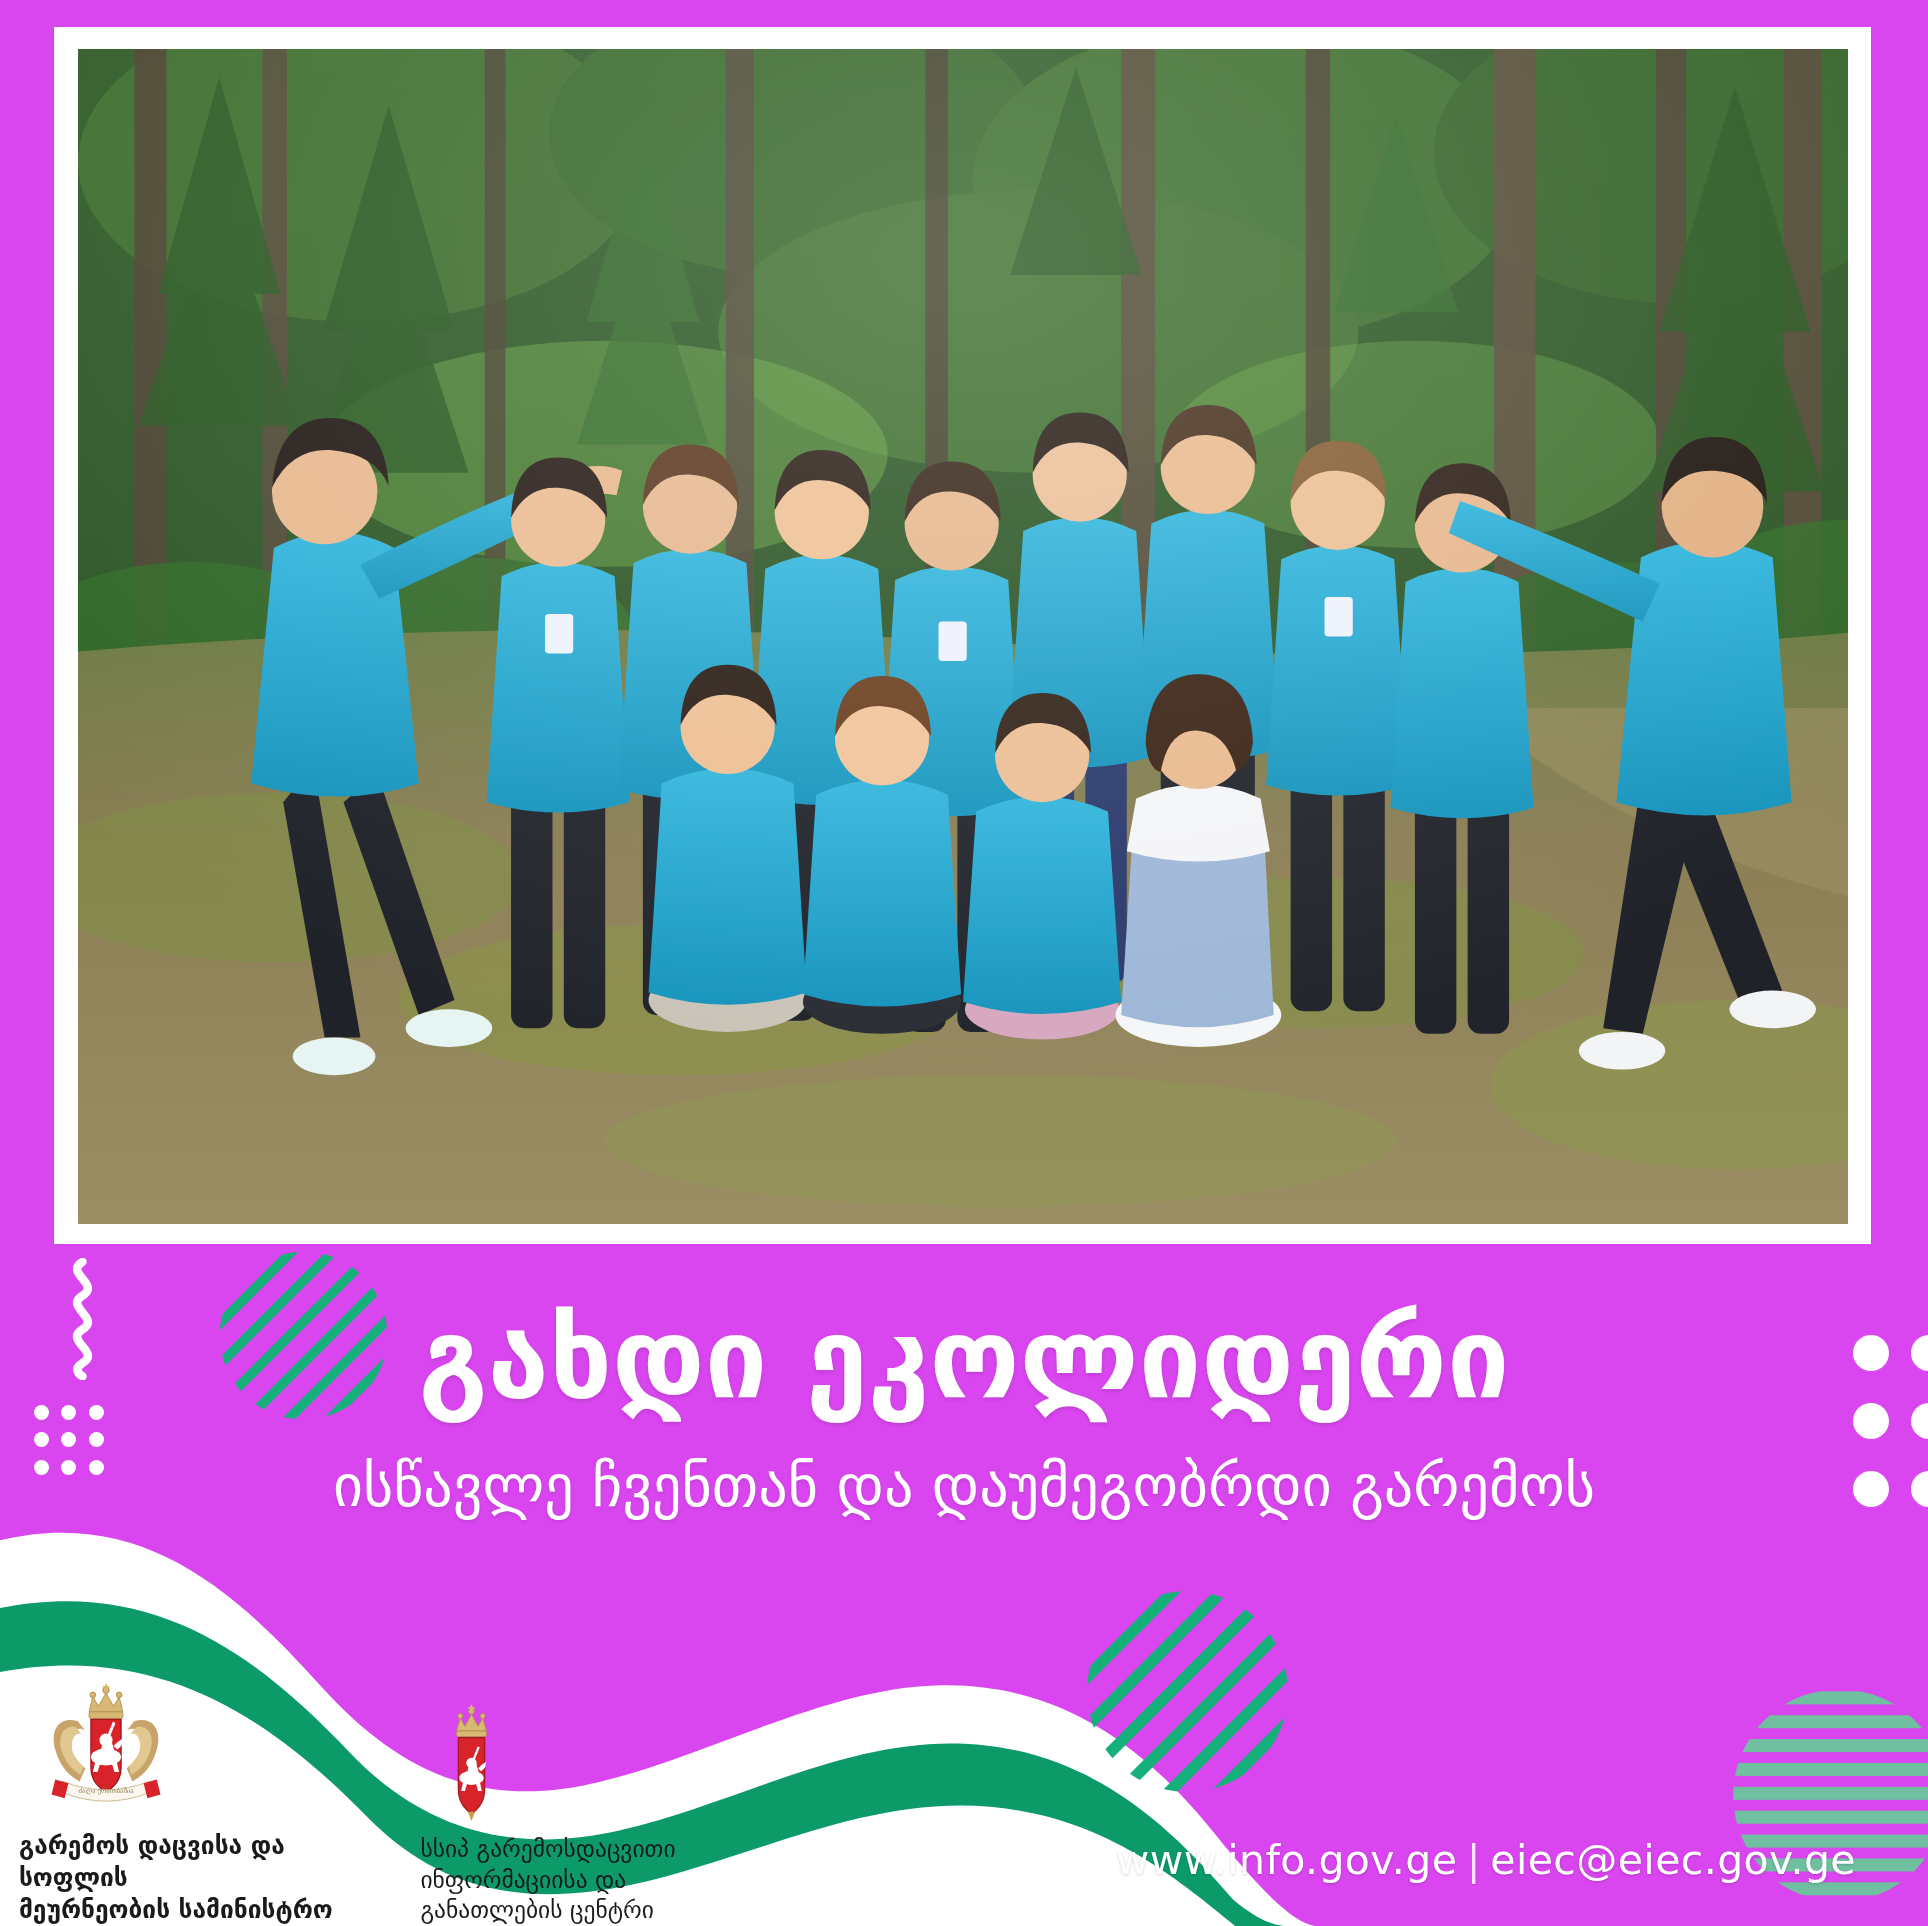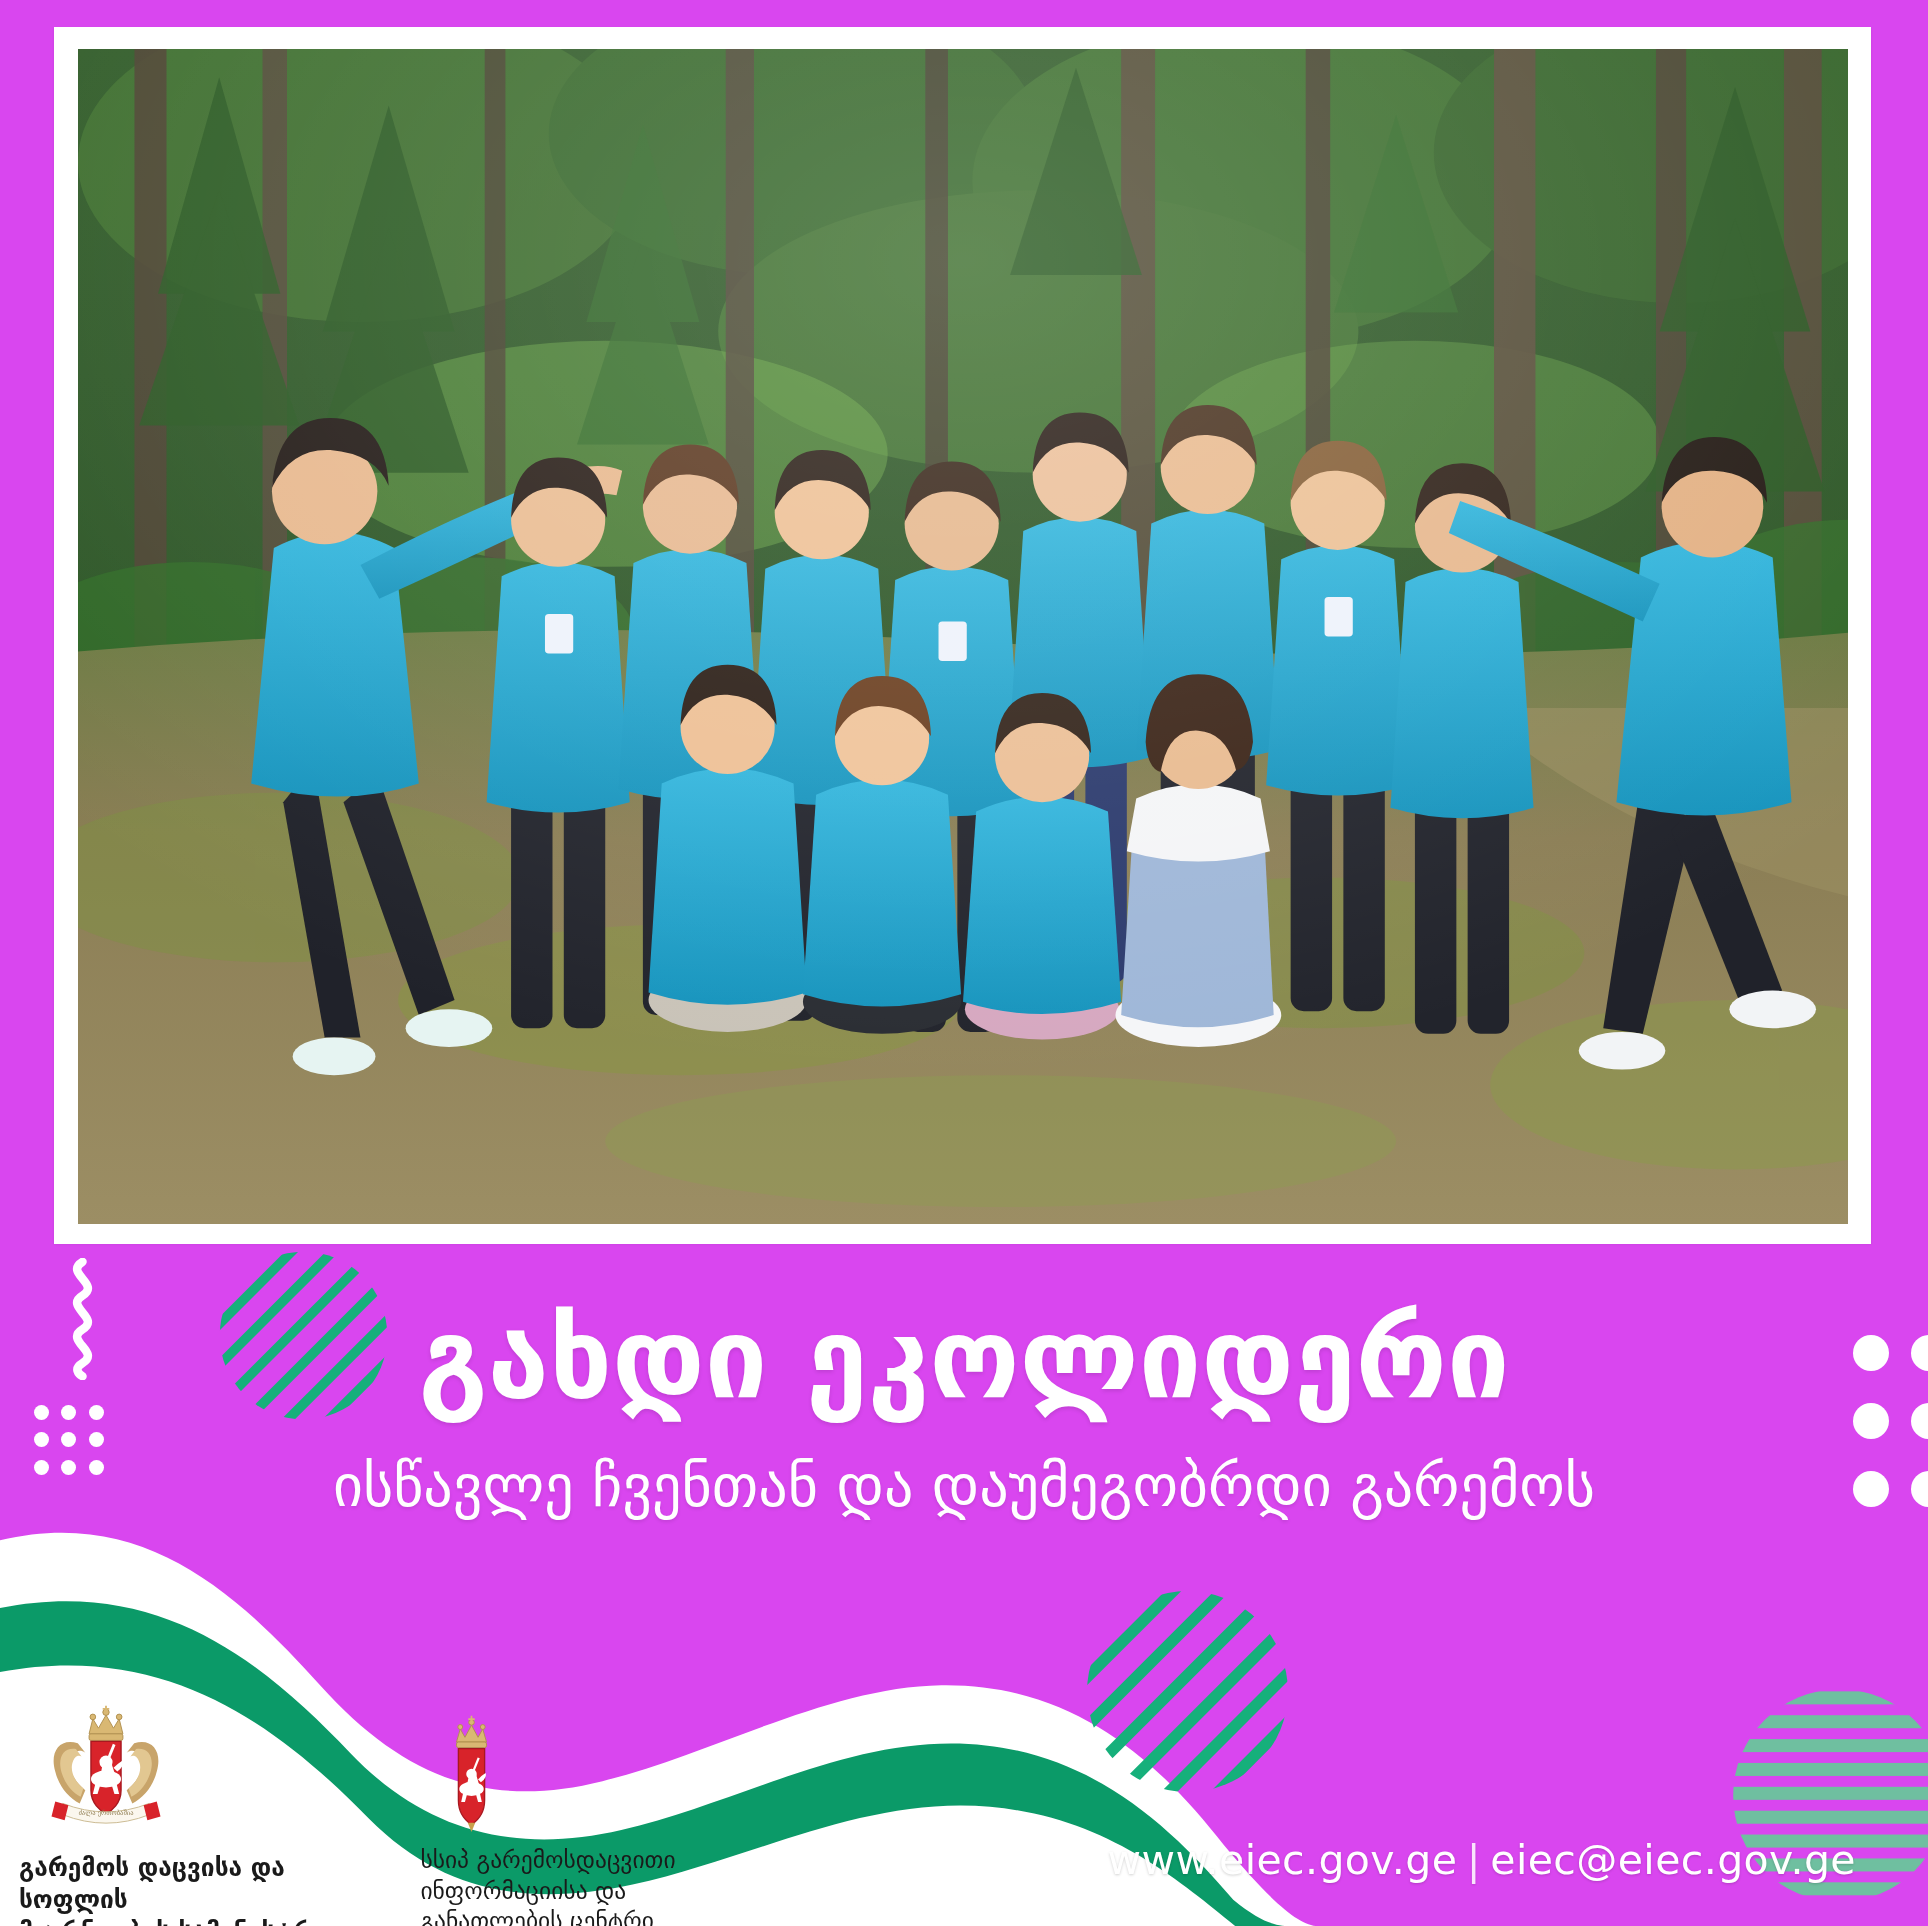--- a/index.html
+++ b/index.html
@@ -79,21 +79,21 @@
   #subtitle {
     margin-top:34px;
     font-family:"DejaVu Sans", sans-serif;
     font-size:58px; font-weight:400; line-height:1.15;
     text-shadow:0 1.9px 3.8px rgba(0,0,0,.10);
   }
 
   
   #footer-logos {
     position:absolute; left:0; top:1721px; width:1036px; height:205px;
-    display:flex; align-items:center;
+    display:flex; align-items:flex-end;
   }
   .logo-unit { display:flex; flex-direction:column; }
   .logo-unit.ministry { margin-left:17px; width:377px; }
   .logo-unit.center   { margin-left:24.5px; width:377px; }
 
   .crest { position:relative; }
   .crest svg { display:block; }
 
   .logo-text {
     margin-top:11.3px;
@@ -510,17 +510,17 @@
           <path d="M36 120 L44 120 L40 130 Z" fill="#C9A14C"></path>
         </svg>
       </div>
       <div class="logo-text">სსიპ გარემოსდაცვითი
 ინფორმაციისა და
 განათლების ცენტრი</div>
     </div>
   </div>
 
   <div id="contact">
-    <span>www.eiec.gov.ge</span><span class="sep">|</span><span>eiec@eiec.gov.ge</span>
+    <span>www.info.gov.ge</span><span class="sep">|</span><span>eiec@eiec.gov.ge</span>
   </div>
 
 </div>
 
 
 </body></html>

